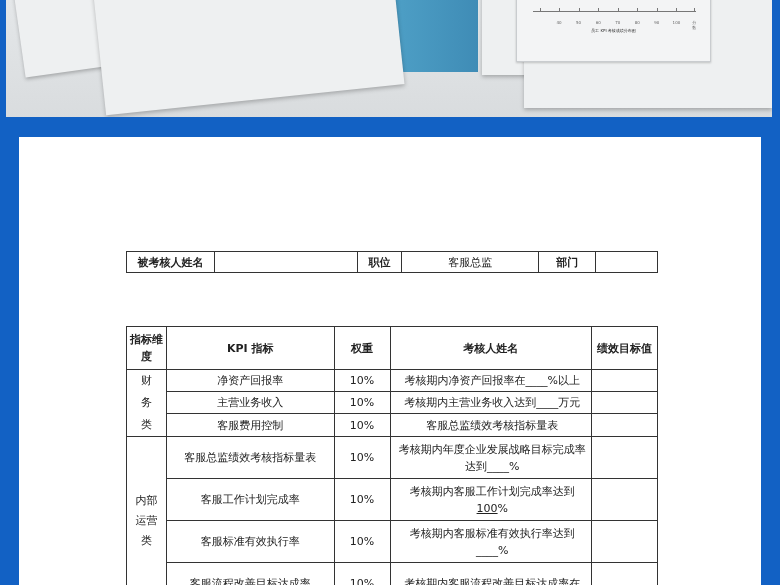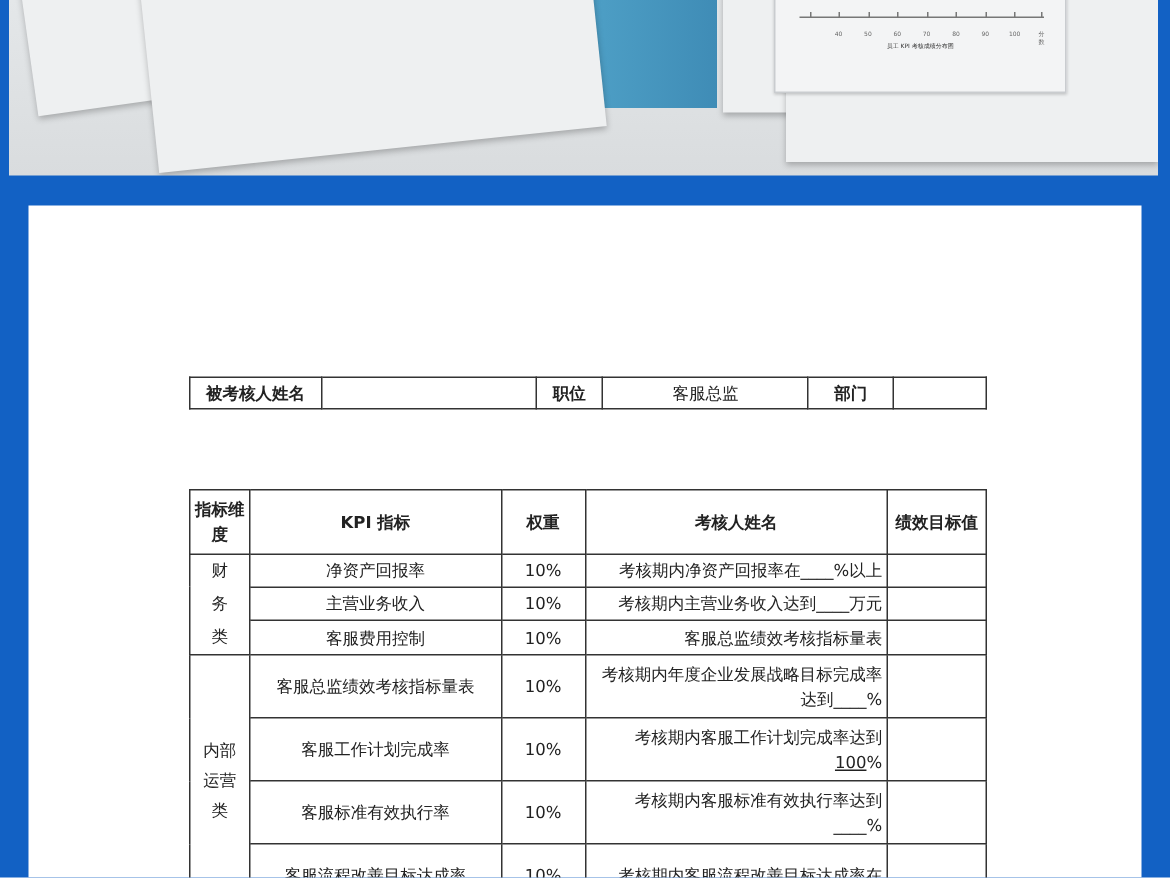--- a/index.html
+++ b/index.html
@@ -13,21 +13,21 @@
   .ticklbl{position:absolute;top:9px;font-size:4px;color:#666;transform:translateX(-50%)}
   .chart-title{position:absolute;left:0;right:0;top:37px;text-align:center;font-size:4px;color:#333}
   .sheet{position:absolute;left:19px;top:137px;width:742px;height:448px;background:#fff}
   .doc-title{position:absolute;left:0;right:0;top:20px;text-align:center;font-size:17px;color:#222;font-weight:bold;letter-spacing:1px}
   table{border-collapse:collapse;position:absolute;font-size:11px;color:#222}
   td{border:1.5px solid #333;text-align:center;vertical-align:middle;padding:0 3px;line-height:17px}
   .b{font-weight:bold}
   .info{left:107px;top:114px;width:532px}
   .info td{height:21px;font-size:11px}
   .kpi{left:107px;top:189px;width:532px}
-  .kpi td.l{text-align:right;padding-left:6px}
+  .kpi td.l{text-align:center;padding-left:6px}
   .u{text-decoration:underline}
 </style>
 </head>
 <body>
 
 <div class="hero">
   <div class="paper" style="left:10px;top:-60px;width:260px;height:120px;transform:rotate(-8deg)"></div>
   <div class="folder" style="left:172px;top:-10px;width:300px;height:82px"></div>
   <div class="paper" style="left:92px;top:-40px;width:300px;height:140px;transform:rotate(-6deg)"></div>
   <div class="paper" style="left:476px;top:-10px;width:70px;height:85px"></div>

